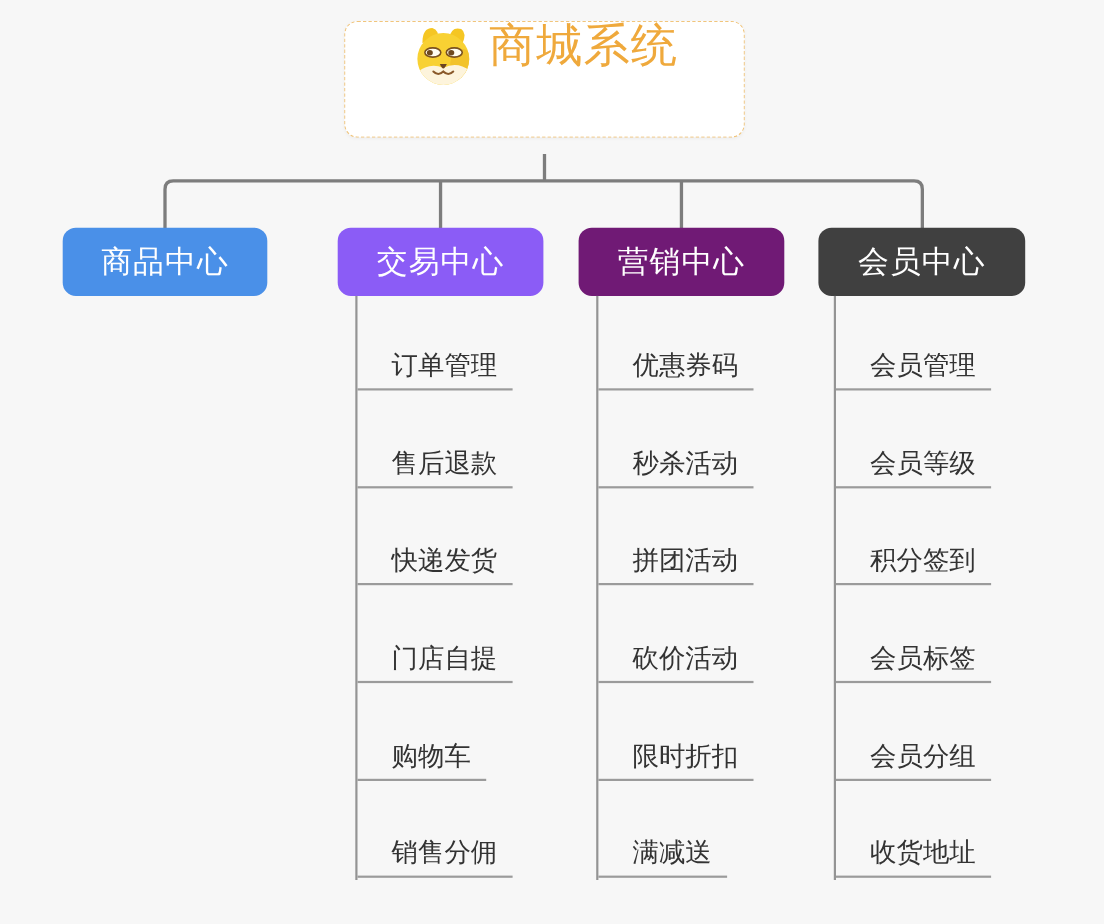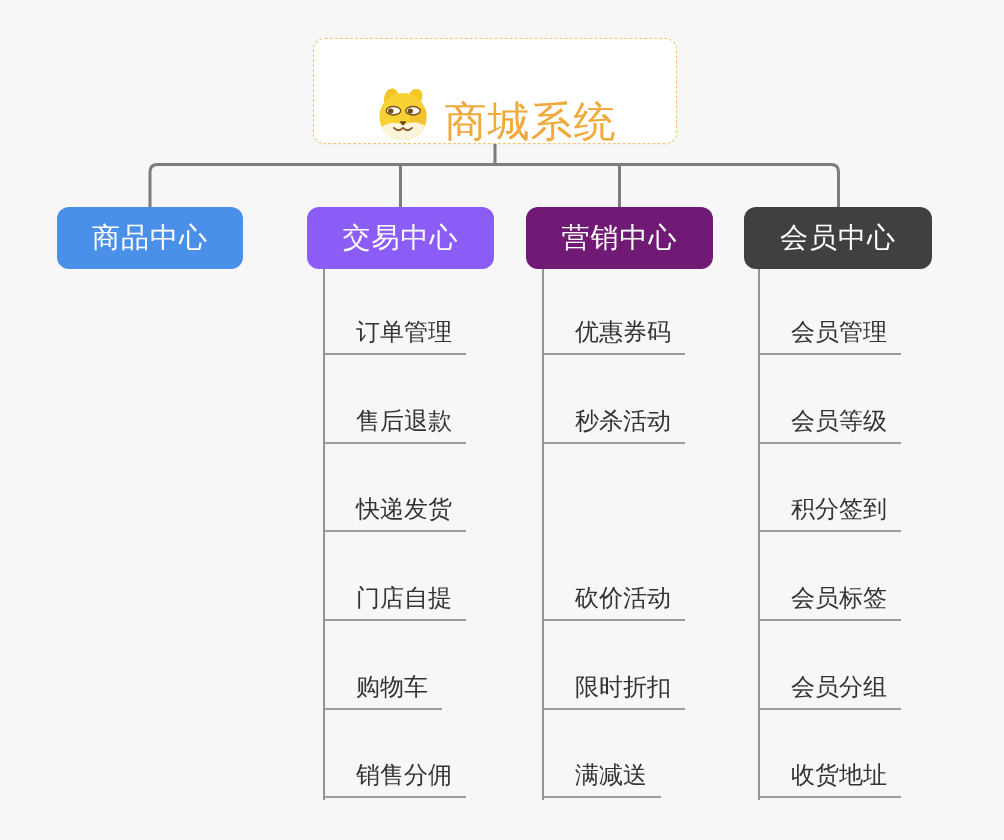--- a/index.html
+++ b/index.html
@@ -6,23 +6,23 @@
   html,body { width:1004px; height:840px; }
   body { font-family:"Liberation Sans","DejaVu Sans",sans-serif; }
 
   .canvas { position:relative; width:1004px; height:840px; background:#F7F7F7; overflow:hidden; }
 
   
   .connectors { position:absolute; left:0; top:0; width:1004px; height:212px; pointer-events:none; }
 
   
   .root-node {
-    position:absolute; left:313px; top:38px; width:364px; height:106px;
+    position:absolute; left:313px; top:19px; width:364px; height:106px;
     background:#FFFFFF; border:1px dashed #F1C57C; border-radius:12px;
-    display:flex; align-items:flex-end; justify-content:center; gap:13px;
+    display:flex; align-items:flex-start; justify-content:center; gap:13px;
     box-shadow:0 1px 3px rgba(0,0,0,0.04);
   }
   .root-title { font-size:42px; line-height:1; letter-spacing:1px; color:#EFA93C; }
   .doge { width:58px; height:60px; flex:0 0 auto; }
 
   
   .branch-header {
     position:absolute; top:207px; height:62px; border-radius:12px;
     display:flex; align-items:center; justify-content:center;
     color:#FFFFFF; font-size:28px; letter-spacing:1px; cursor:pointer;
@@ -90,20 +90,21 @@
     <div class="item item-2">快递发货</div>
     <div class="item item-3">门店自提</div>
     <div class="item item-4">购物车</div>
     <div class="item item-5">销售分佣</div>
   </div>
 
   <div class="branch-header" style="left: 526px; width: 187px; background-color: #701a75;">营销中心</div>
   <div class="branch-items" style="left:542px;">
     <div class="item item-0">优惠券码</div>
     <div class="item item-1">秒杀活动</div>
+    <div class="item item-2">拼团活动</div>
     <div class="item item-3">砍价活动</div>
     <div class="item item-4">限时折扣</div>
     <div class="item item-5">满减送</div>
   </div>
 
   <div class="branch-header" style="left: 744px; width: 188px; background-color: #404040;">会员中心</div>
   <div class="branch-items" style="left:758px;">
     <div class="item item-0">会员管理</div>
     <div class="item item-1">会员等级</div>
     <div class="item item-2">积分签到</div>

